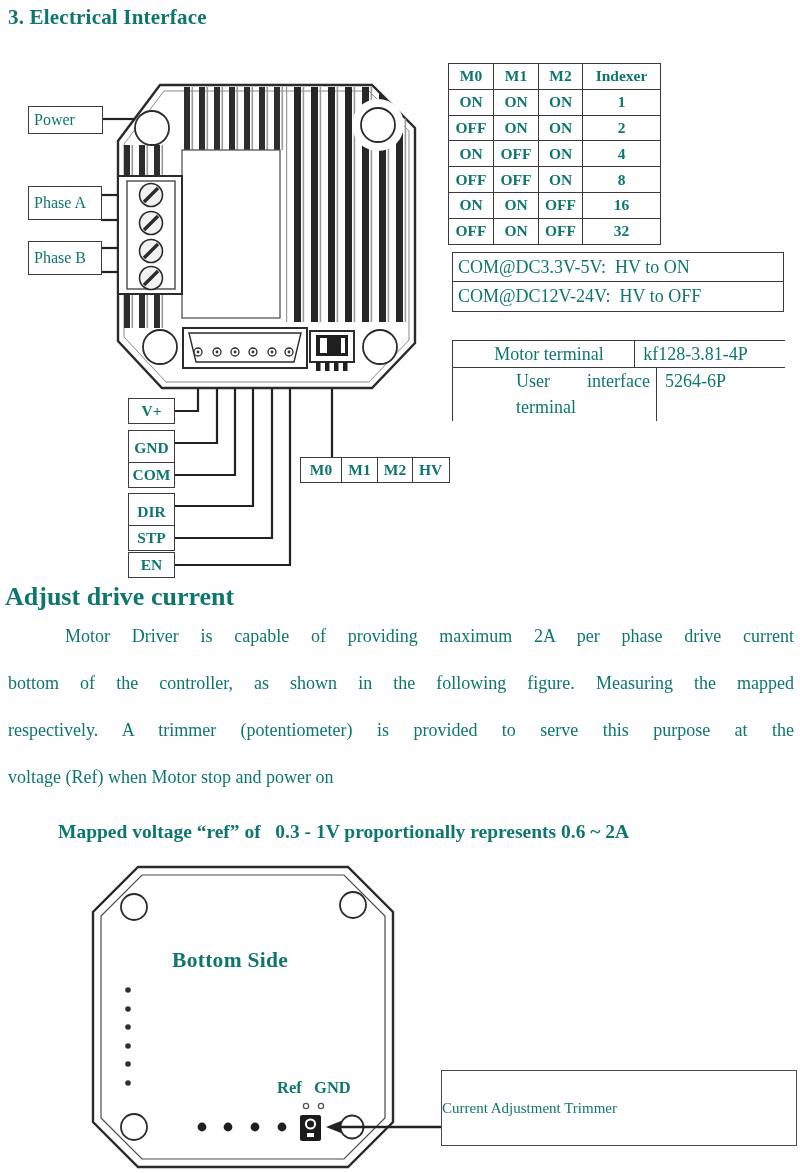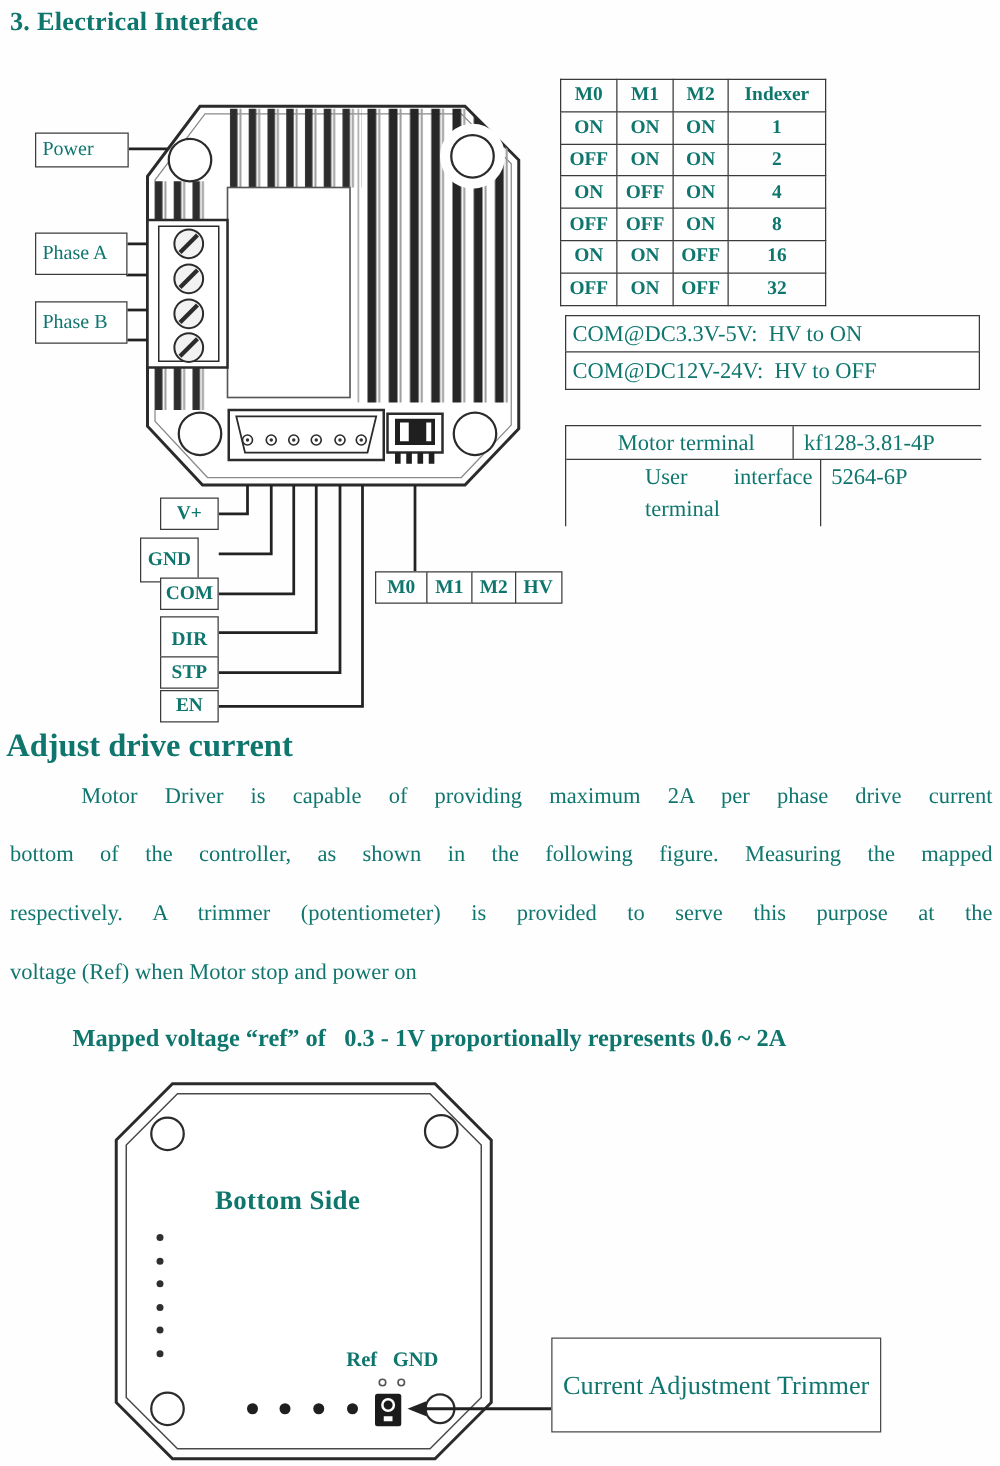--- a/index.html
+++ b/index.html
@@ -73,23 +73,23 @@
     position:absolute;left:58px;top:821px;font-size:19.5px;font-weight:bold;white-space:pre;
   }
   
   .bottom-side{
     position:absolute;left:172px;top:948px;font-size:21.5px;font-weight:bold;letter-spacing:.3px;
   }
   .refgnd{
     position:absolute;left:277px;top:1078px;font-size:16.5px;font-weight:bold;white-space:pre;
   }
   .trimmer-callout{
-    position:absolute;left:441px;top:1070px;width:264px;height:76px;
+    position:absolute;left:441px;top:1070px;width:356px;height:76px;
     border:1.5px solid #4a4a4a;background:#fff;box-sizing:border-box;
-    display:flex;align-items:center;justify-content:center;font-size:21px;
+    display:flex;align-items:center;font-size:15px;
   }
   svg{position:absolute;}
 </style>
 </head>
 <body>
 
 <div class="page">
 
   <h1 class="title">3. Electrical Interface</h1>
 
@@ -201,21 +201,21 @@
     <span>Power</span>
   </div>
   <div class="lbox pad" style="left:28px;top:186px;width:74px;height:34px">
     <span>Phase A</span>
   </div>
   <div class="lbox pad" style="left:28px;top:241px;width:74px;height:34px">
     <span>Phase B</span>
   </div>
 
   <div class="lbox bold" style="left:128px;top:398px;width:47px;height:26px">V+</div>
-  <div class="lbox bold" style="left:112px;top:430px;width:47px;height:36px">GND</div>
+  <div class="lbox bold" style="left:128px;top:430px;width:47px;height:36px">GND</div>
   <div class="lbox bold" style="left:128px;top:462px;width:47px;height:26px">COM</div>
   <div class="lbox bold" style="left:128px;top:493px;width:47px;height:38px">DIR</div>
   <div class="lbox bold" style="left:128px;top:525px;width:47px;height:26px">STP</div>
   <div class="lbox bold" style="left:128px;top:552px;width:47px;height:26px">EN</div>
 
   <div class="mode-row">
     <div class="mode-cell" style="width:42px">M0</div>
     <div class="mode-cell" style="width:38px">M1</div>
     <div class="mode-cell" style="width:36px">M2</div>
     <div class="mode-cell" style="width:38px">HV</div>

